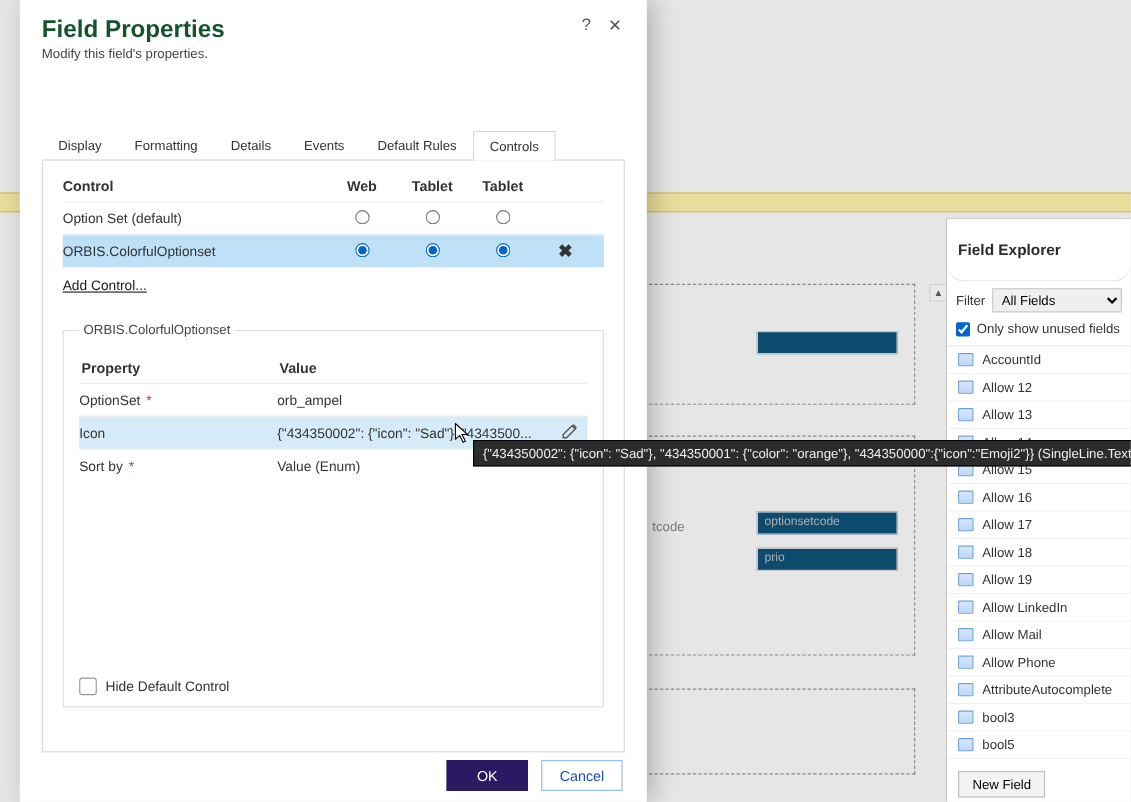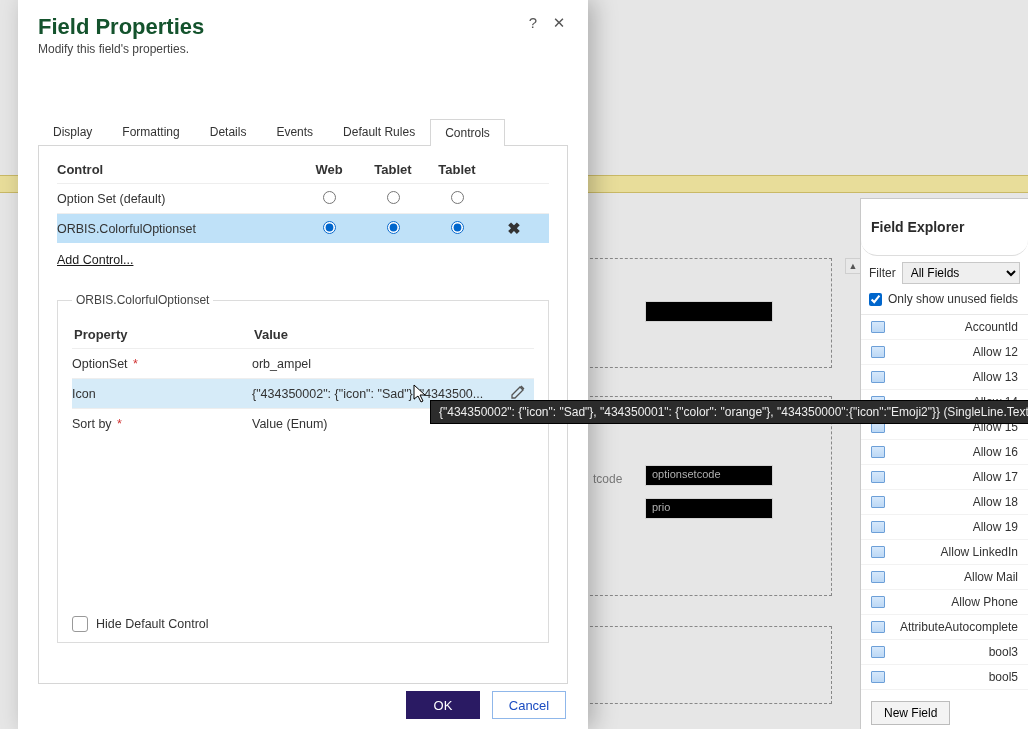--- a/index.html
+++ b/index.html
@@ -32,25 +32,25 @@
       left: 580px; top: 258px;
       width: 260px; height: 460px;
     }
     .bg-field-box {
       position: absolute;
       border: 1px dashed #888;
       padding: 6px;
     }
     .bg-field-inner {
       width: 128px; height: 21px;
-      background: #000000;
+      background: #0c4a6e;
       border: 1px solid #d3d3d3;
       font-size: 11px; color: #b0b0b0;
       padding: 2px 6px;
-      margin-left: 58px;
+      margin-left: 101px;
       white-space: nowrap;
       overflow: hidden;
     }
     .bg-label {
       position: absolute; left: 6px; top: 7px;
       font-size: 12px; color: #7a7a7a;
     }
     
     .field-explorer {
       position: absolute;
@@ -93,21 +93,20 @@
       height: 400px;
     }
     .fe-item {
       display: flex; align-items: center;
       gap: 8px;
       padding: 5px 10px;
       border-bottom: 1px solid #f2f2f2;
       font-size: 12px;
       color: #333;
       cursor: pointer;
-      justify-content: space-between;
     }
     .fe-item .ico {
       width: 14px; height: 12px;
       border: 1px solid #6c9fd8;
       border-radius: 1px;
       background: linear-gradient(#d6e8fb,#bcd8f5);
     }
     .fe-btn {
       position: absolute; bottom: 4px; left: 10px;
       padding: 4px 12px;

